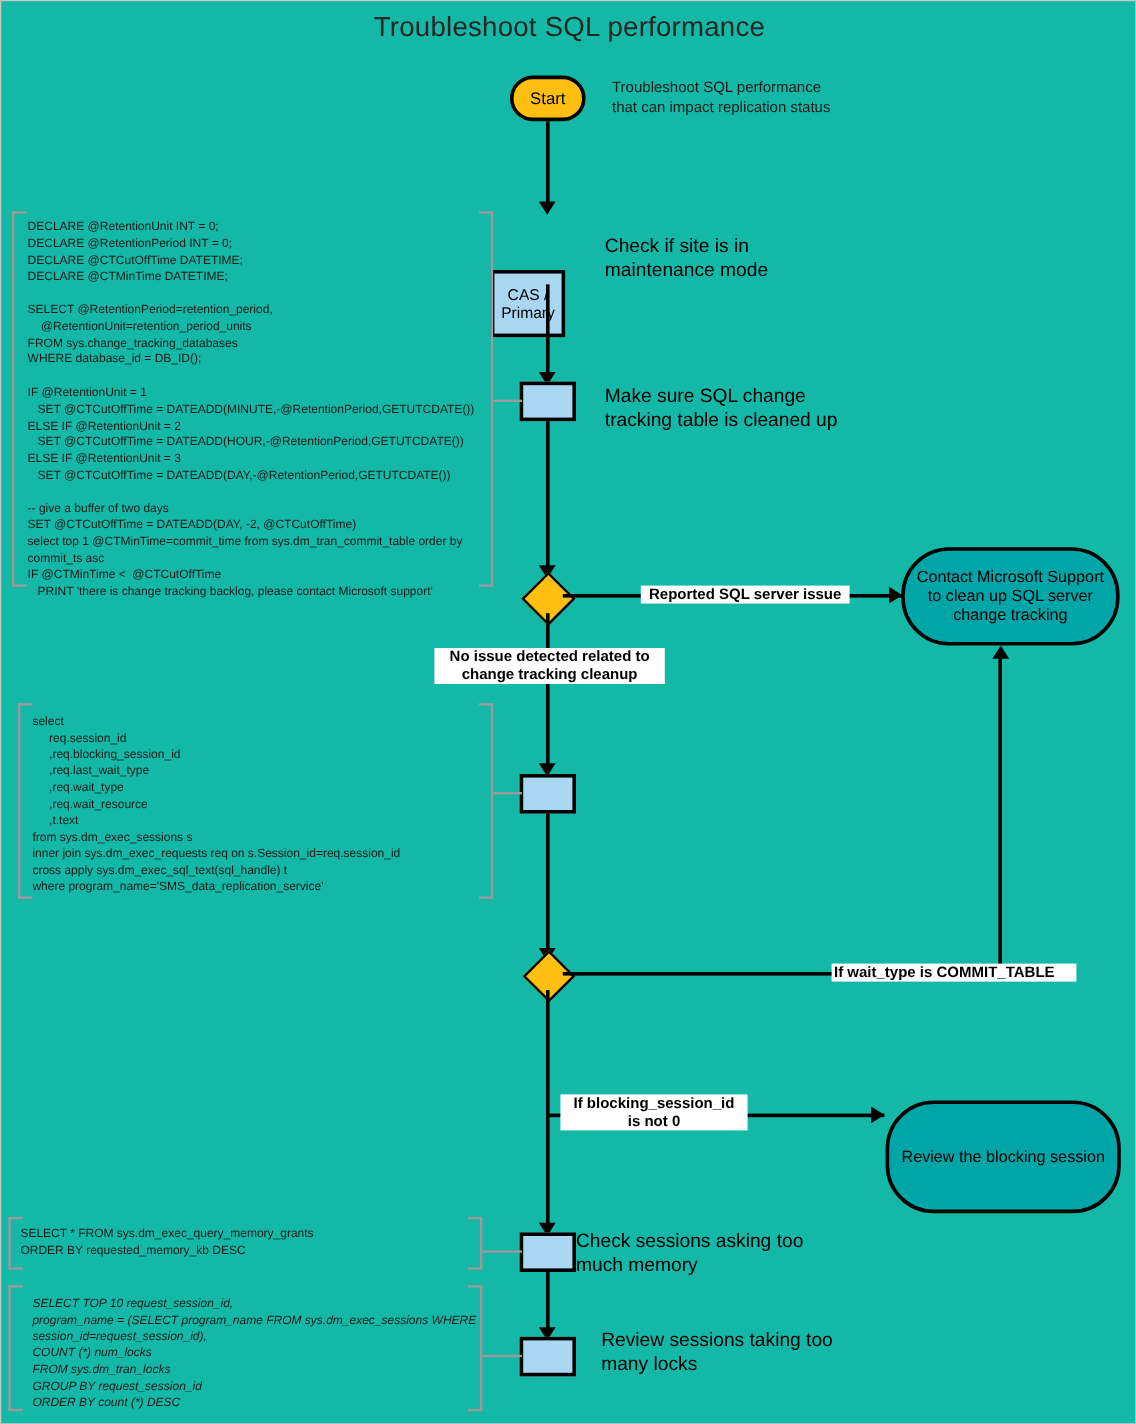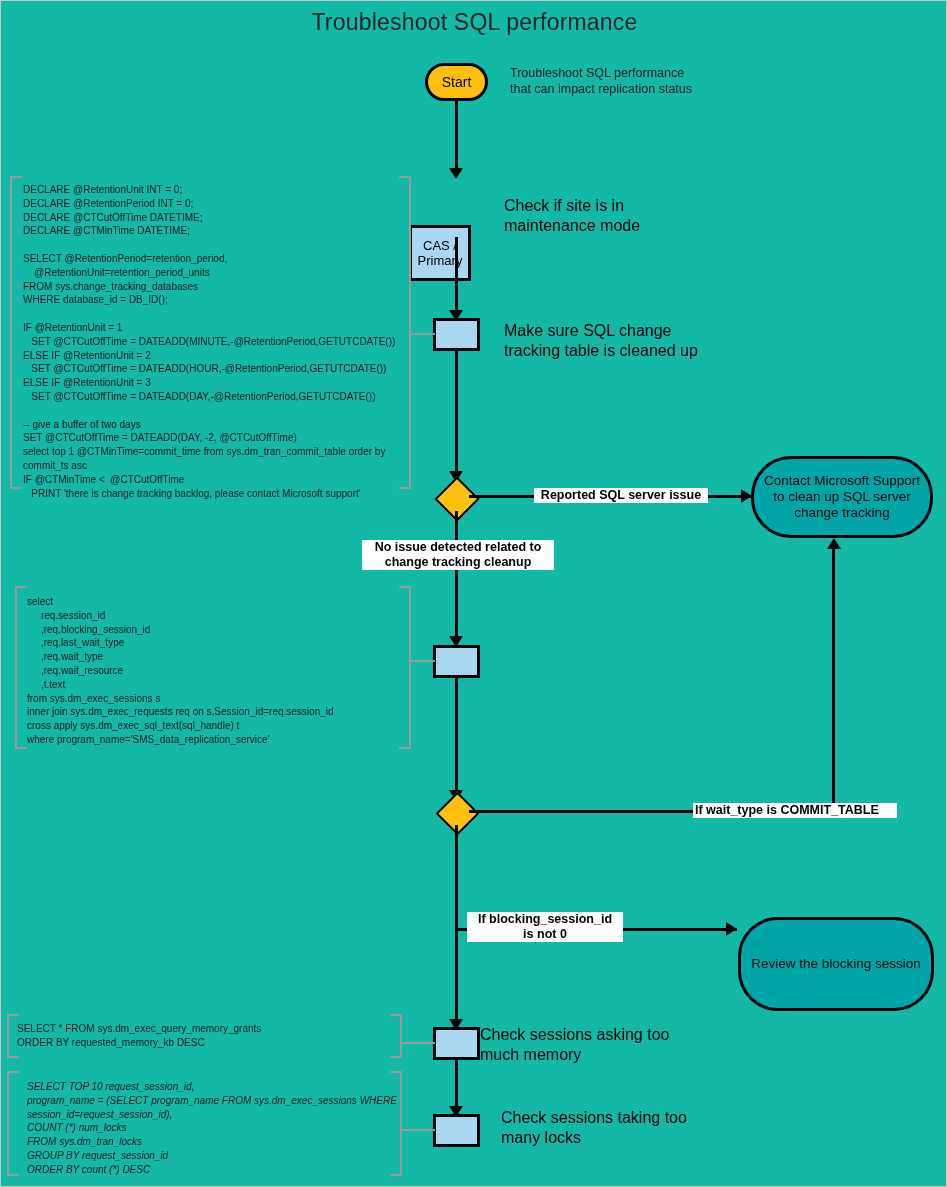--- a/index.html
+++ b/index.html
@@ -224,21 +224,21 @@
   <div class="arrow-down" style="left:448px; top:1018px;"></div>
 
   <div class="node node-process" style="left:432px; top:1026px; width:47px; height:33px;"></div>
   <div class="desc-label" style="left:479px; top:1024px; width:220px;">Check sessions asking too
 much memory</div>
 
   <div class="vline" style="left:454px; top:1059px; height:54px;"></div>
   <div class="arrow-down" style="left:448px; top:1105px;"></div>
 
   <div class="node node-process" style="left:432px; top:1113px; width:47px; height:33px;"></div>
-  <div class="desc-label" style="left:500px; top:1107px; width:220px;">Check sessions taking too
+  <div class="desc-label" style="left:500px; top:1107px; width:220px;">Review sessions taking too
 many locks</div>
 
   <div class="brk brk-left" style="left:9px; top:175px; width:12px; height:313px;"></div>
   <div class="brk brk-right" style="left:398px; top:175px; width:12px; height:313px;"></div>
   <div class="gline gline-h" style="left:410px; top:332px; width:24px;"></div>
   <div class="sql-block" style="left:22px; top:182px; width:372px;">DECLARE @RetentionUnit INT = 0;
 DECLARE @RetentionPeriod INT = 0;
 DECLARE @CTCutOffTime DATETIME;
 DECLARE @CTMinTime DATETIME;
 

